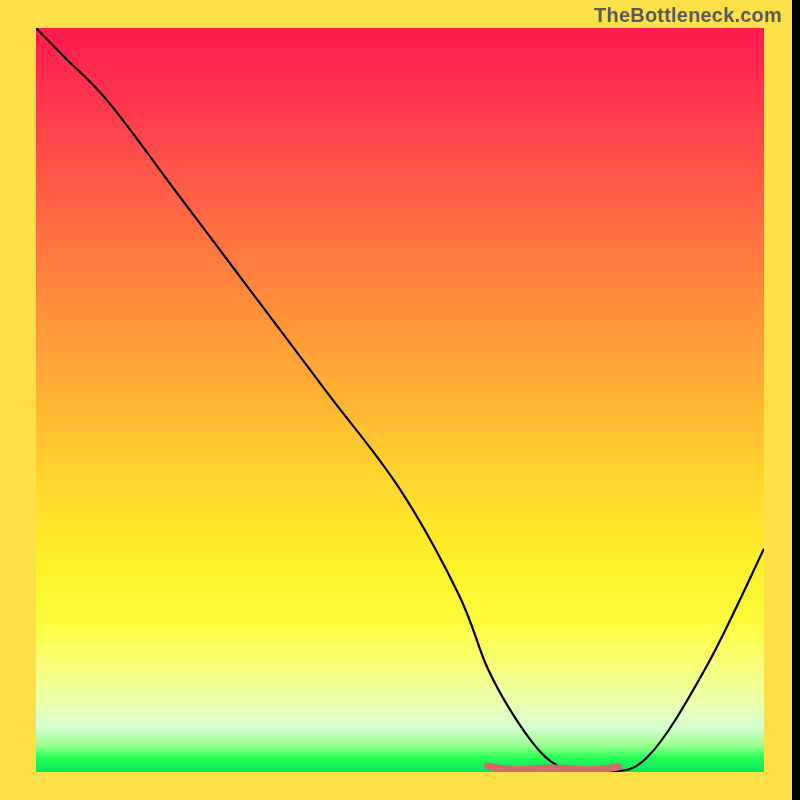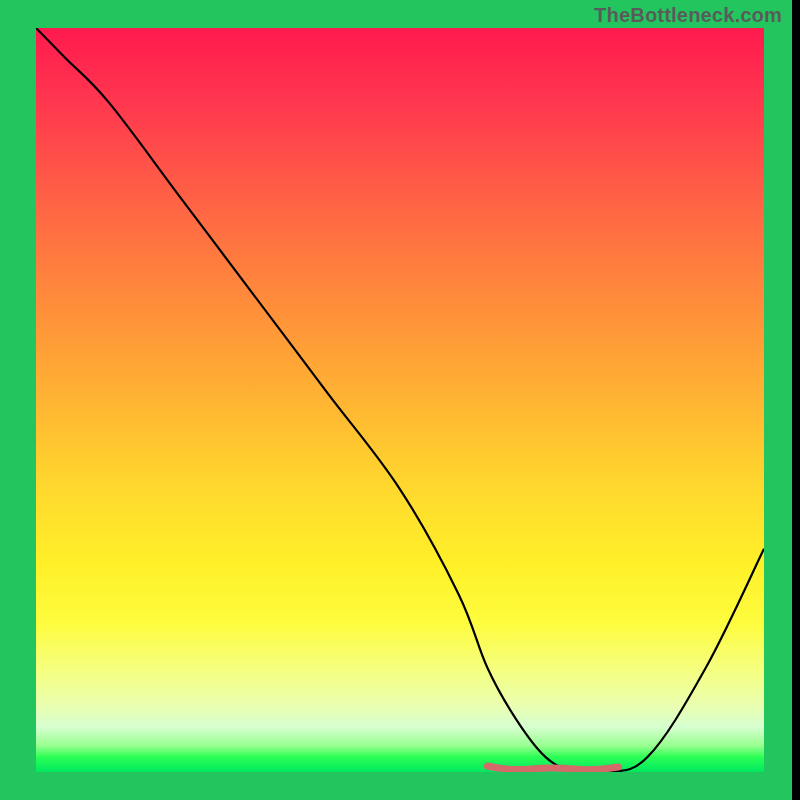--- a/index.html
+++ b/index.html
@@ -7,21 +7,21 @@
     padding: 0;
     width: 800px;
     height: 800px;
     background: #000;
     font-family: Arial, Helvetica, sans-serif;
   }
   .frame {
     position: relative;
     width: 792px;
     height: 800px;
-    background: #22c55e;
+    background: #fde047;
   }
   .watermark {
     position: absolute;
     top: 4px;
     right: 10px;
     color: #5a5a5a;
     font-size: 20px;
     font-weight: 600;
     letter-spacing: 0.2px;
     z-index: 10;

